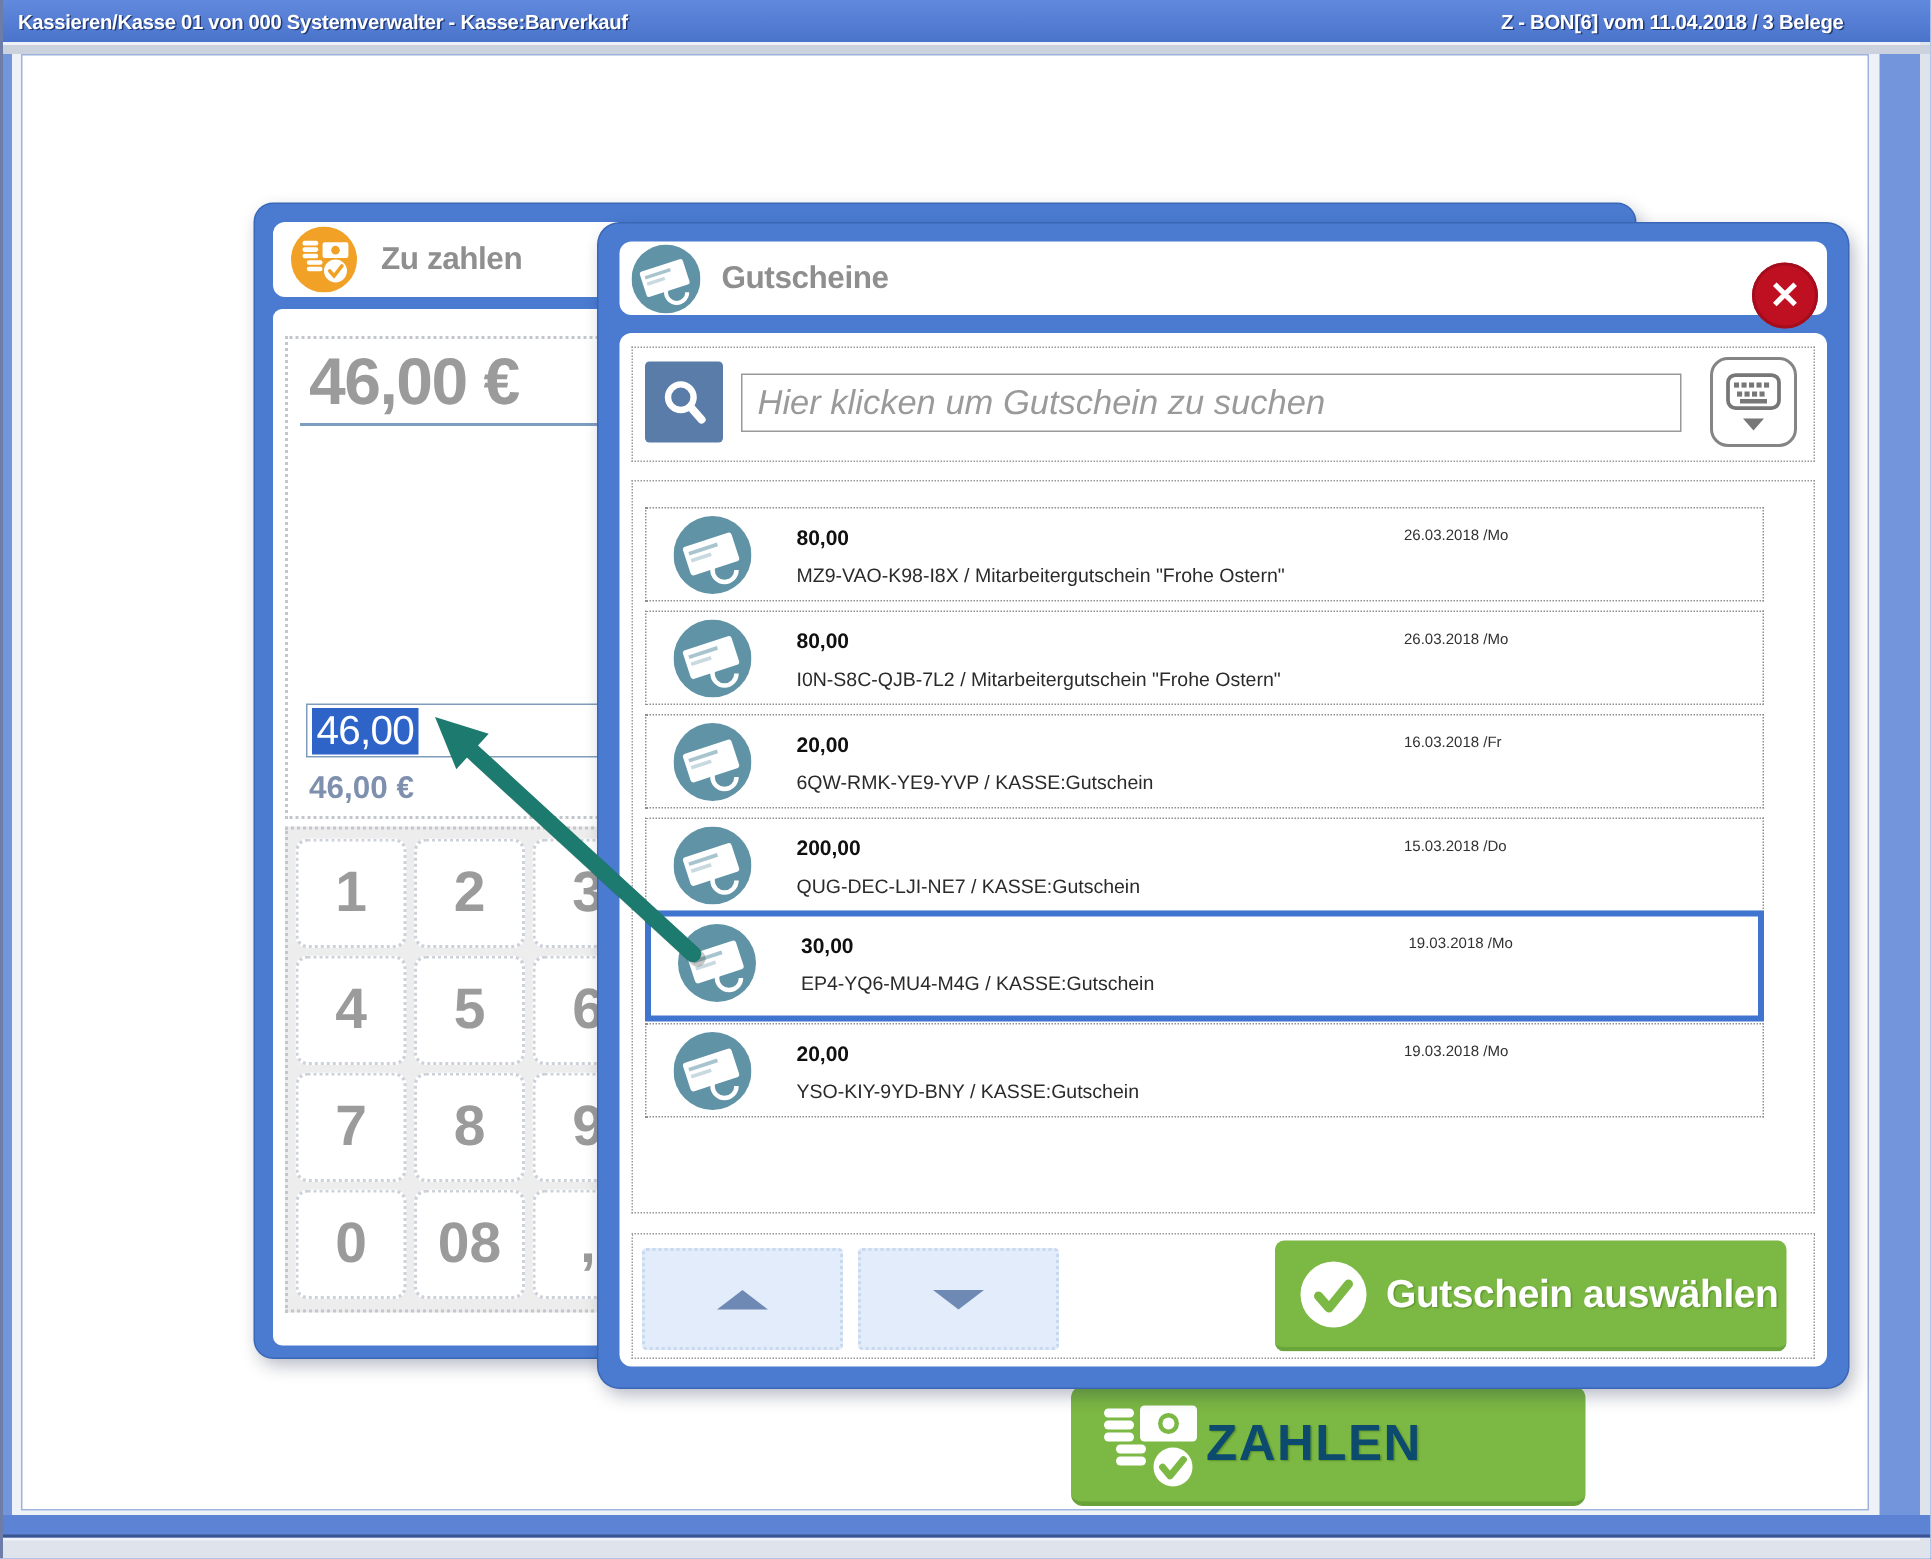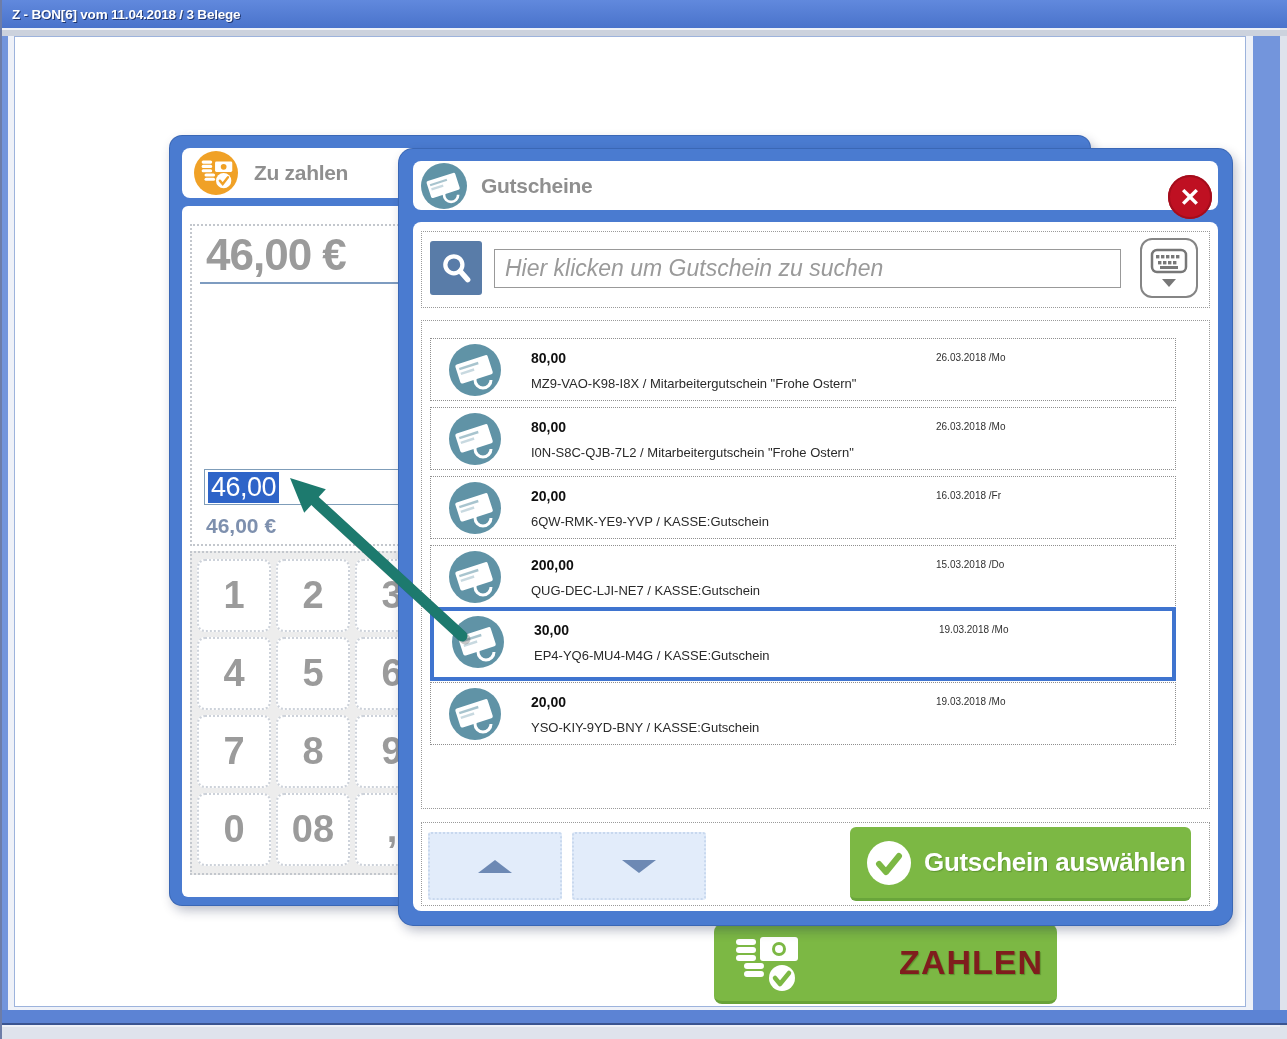--- a/index.html
+++ b/index.html
@@ -57,21 +57,21 @@
   .tri-up.sm { border-left-width:15px; border-right-width:15px; border-bottom-width:11px;}
   .tri-down.sm { border-left-width:15px; border-right-width:15px; border-top-width:11px;}
 
   
   .sumrow { left:352px; width:354px; display:flex; justify-content:space-between;
     font-size:16px; font-weight:bold; color:#111; white-space:nowrap;}
   .totalrow { left:352px; top:975px; width:354px; display:flex; justify-content:space-between;
     font-size:22px; font-weight:bold; color:#2857c0; white-space:nowrap;}
   .zahlen-btn { left:714px; top:924px; width:343px; height:80px; background:#7cb844;
     border-radius:8px; border-bottom:3px solid #68a238; display:flex; align-items:center; z-index:2;}
-  .zahlen-btn .lbl { flex:1; text-align:right; color:#7f1d1d; font-weight:bold; font-size:34px;
+  .zahlen-btn .lbl { flex:1; text-align:left; color:#0c4a6e; font-weight:bold; font-size:34px;
     letter-spacing:1px; text-shadow:1px 1px 1px rgba(70,120,30,.6); margin-right:14px;}
 
   
   .dialog { background:#4a7bd0; box-shadow:0 0 0 1px #3a67b5, 3px 5px 12px rgba(10,20,60,.3); }
   .dlg-header { background:#fff; border-radius:8px; display:flex; align-items:center;}
   .dlg-title { font-size:21px; font-weight:bold; color:#8f8f8f; letter-spacing:-0.3px;}
   .dotted-panel { border:2px dotted #c3c7cd; }
 
   
   #pay-dialog { left:170px; top:136px; width:920px; height:769px; border-radius:12px; z-index:10;}
@@ -116,20 +116,21 @@
     box-shadow:inset 0 0 0 2px #a30d1c;}
 
   #annot-arrow { left:276px; top:464px; z-index:40; pointer-events:none;}
 </style>
 </head>
 <body>
 
 <div id="screen">
 
   <div class="abs titlebar">
+    <span>Kassieren/Kasse 01 von 000 Systemverwalter - Kasse:Barverkauf</span>
     <span>Z - BON[6] vom 11.04.2018 / 3 Belege</span>
   </div>
   <div class="abs strip-under-title"></div>
   <div class="abs frame-left-dark"></div>
   <div class="abs frame-left"></div>
   <div class="abs frame-right-light"></div>
   <div class="abs frame-right"></div>
   <div class="abs frame-right-edge"></div>
   <div class="abs frame-bottom-band"></div>
   <div class="abs frame-bottom"></div>

